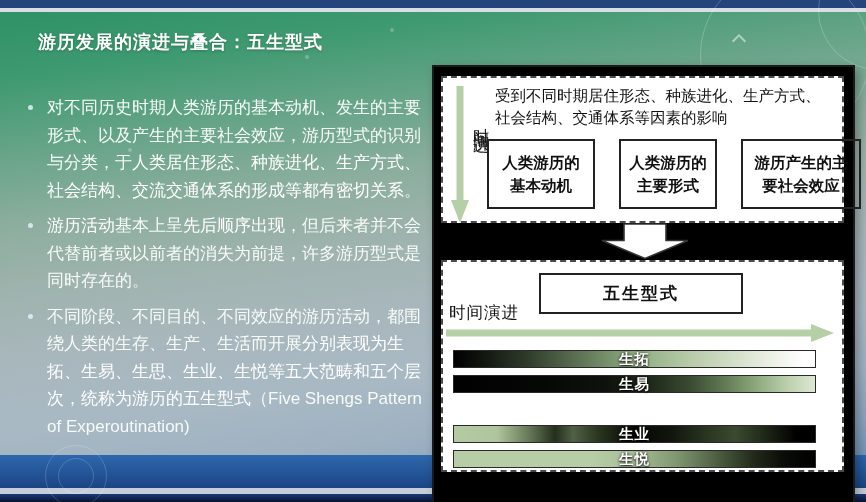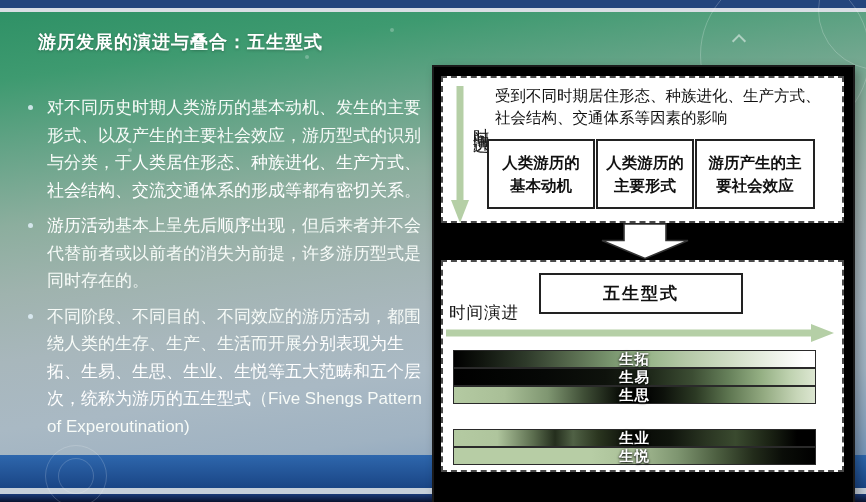--- a/index.html
+++ b/index.html
@@ -41,34 +41,34 @@
     border:2px solid #1a1a1a; box-shadow:4px 4px 10px rgba(0,0,0,0.3); }
   .dashed-box { position:absolute; border:2px dashed #4a4a4a; background:#ffffff; }
   .dash-top { left:7px; top:9px; width:403px; height:147px; }
   .dash-bottom { left:7px; top:193px; width:403px; height:212px; }
 
   .v-arrow { position:absolute; left:8px; top:6px; }
   .v-time-label { position:absolute; left:27px; top:37px; writing-mode:vertical-rl;
     font-size:16px; letter-spacing:3px; color:#1a1a1a; }
   .influence { position:absolute; left:52px; top:7px; width:345px; font-size:15.5px;
     line-height:1.45; color:#111; white-space:pre-line; }
-  .boxes-row { position:absolute; left:44px; top:61px; display:flex; gap:1px; }
+  .boxes-row { position:absolute; left:44px; top:61px; display:flex; gap:24px; }
   .tbox { height:70px; border:2px solid #222; display:flex; align-items:center; justify-content:center;
     text-align:center; font-weight:bold; font-size:15.5px; line-height:1.5; color:#111; white-space:pre-line; }
   .tbox:nth-child(1){ width:108px; } .tbox:nth-child(2){ width:98px; } .tbox:nth-child(3){ width:120px; }
 
   .big-down-arrow { position:absolute; left:166px; top:156px; }
 
   .center-box { position:absolute; left:96px; top:11px; width:204px; height:41px; border:2px solid #222;
     display:flex; align-items:center; justify-content:center; font-weight:bold; font-size:17px;
     letter-spacing:2px; color:#111; background:#fff; }
   .h-time-label { position:absolute; left:6px; top:40px; font-size:16.5px; color:#111; letter-spacing:1px; }
   .h-arrow { position:absolute; left:2px; top:61px; }
 
-  .bars { position:absolute; left:10px; top:88px; width:363px; display:flex; flex-direction:column; }
+  .bars { position:absolute; left:10px; top:88px; width:363px; display:flex; flex-direction:column; gap:7px; }
   .bar { position:relative; height:18px; border:1px solid #2a2a2a; display:flex; align-items:center;
     justify-content:center; }
   .bar-label { color:#ffffff; font-weight:bold; font-size:14.5px; letter-spacing:1px; line-height:1;
     text-shadow:0 1px 2px rgba(0,0,0,0.9), 0 0 3px rgba(0,0,0,0.55); }
 </style>
 </head>
 <body>
 
 <div class="slide">
   <div class="bg-main"></div>
@@ -126,23 +126,20 @@
         <line x1="1" y1="10" x2="368" y2="10" stroke="#b5cfa6" stroke-width="7"></line>
         <polygon points="366,1 366,19 389,10" fill="#b5cfa6"></polygon>
       </svg>
       <div class="bars">
           <div class="bar" style="background: linear-gradient(90deg, rgb(0, 0, 0) 0%, rgb(17, 22, 15) 8%, rgb(46, 58, 42) 20%, rgb(85, 104, 76) 32%, rgb(123, 151, 112) 44%, rgb(152, 180, 138) 54%, rgb(180, 200, 166) 64%, rgb(207, 220, 196) 76%, rgb(233, 239, 227) 87%, rgb(255, 255, 255) 97%);">
             <span class="bar-label">生拓</span>
           </div>
           <div class="bar" style="background: linear-gradient(90deg, rgb(0, 0, 0) 0%, rgb(6, 8, 6) 25%, rgb(14, 18, 12) 42%, rgb(32, 42, 27) 55%, rgb(60, 77, 51) 66%, rgb(102, 128, 90) 76%, rgb(148, 175, 131) 85%, rgb(191, 210, 176) 93%, rgb(221, 231, 210) 100%);">
             <span class="bar-label">生易</span>
           </div>
-          <div class="bar" style="background: linear-gradient(90deg, rgb(180, 202, 162) 0%, rgb(169, 191, 151) 14%, rgb(127, 150, 113) 26%, rgb(63, 78, 54) 36%, rgb(15, 20, 12) 45%, rgb(0, 0, 0) 52%, rgb(13, 17, 11) 58%, rgb(44, 58, 36) 67%, rgb(93, 117, 80) 76%, rgb(148, 171, 130) 86%, rgb(199, 214, 184) 95%, rgb(220, 230, 209) 100%);">
-            <span class="bar-label">生思</span>
-          </div>
           <div class="bar" style="background: linear-gradient(90deg, rgb(180, 202, 162) 0%, rgb(175, 197, 157) 12%, rgb(91, 109, 78) 22%, rgb(36, 46, 29) 28%, rgb(80, 97, 69) 33%, rgb(42, 53, 31) 40%, rgb(6, 8, 5) 50%, rgb(16, 21, 13) 60%, rgb(42, 53, 34) 70%, rgb(58, 74, 47) 78%, rgb(28, 36, 21) 87%, rgb(0, 0, 0) 95%, rgb(0, 0, 0) 100%); margin-top: 25px;">
             <span class="bar-label">生业</span>
           </div>
           <div class="bar" style="background: linear-gradient(90deg, rgb(183, 205, 165) 0%, rgb(183, 205, 165) 38%, rgb(168, 190, 150) 50%, rgb(126, 149, 112) 62%, rgb(76, 94, 64) 73%, rgb(34, 43, 26) 83%, rgb(10, 13, 8) 91%, rgb(0, 0, 0) 100%);">
             <span class="bar-label">生悦</span>
           </div>
         </div>
     </div>
 
   </div>

